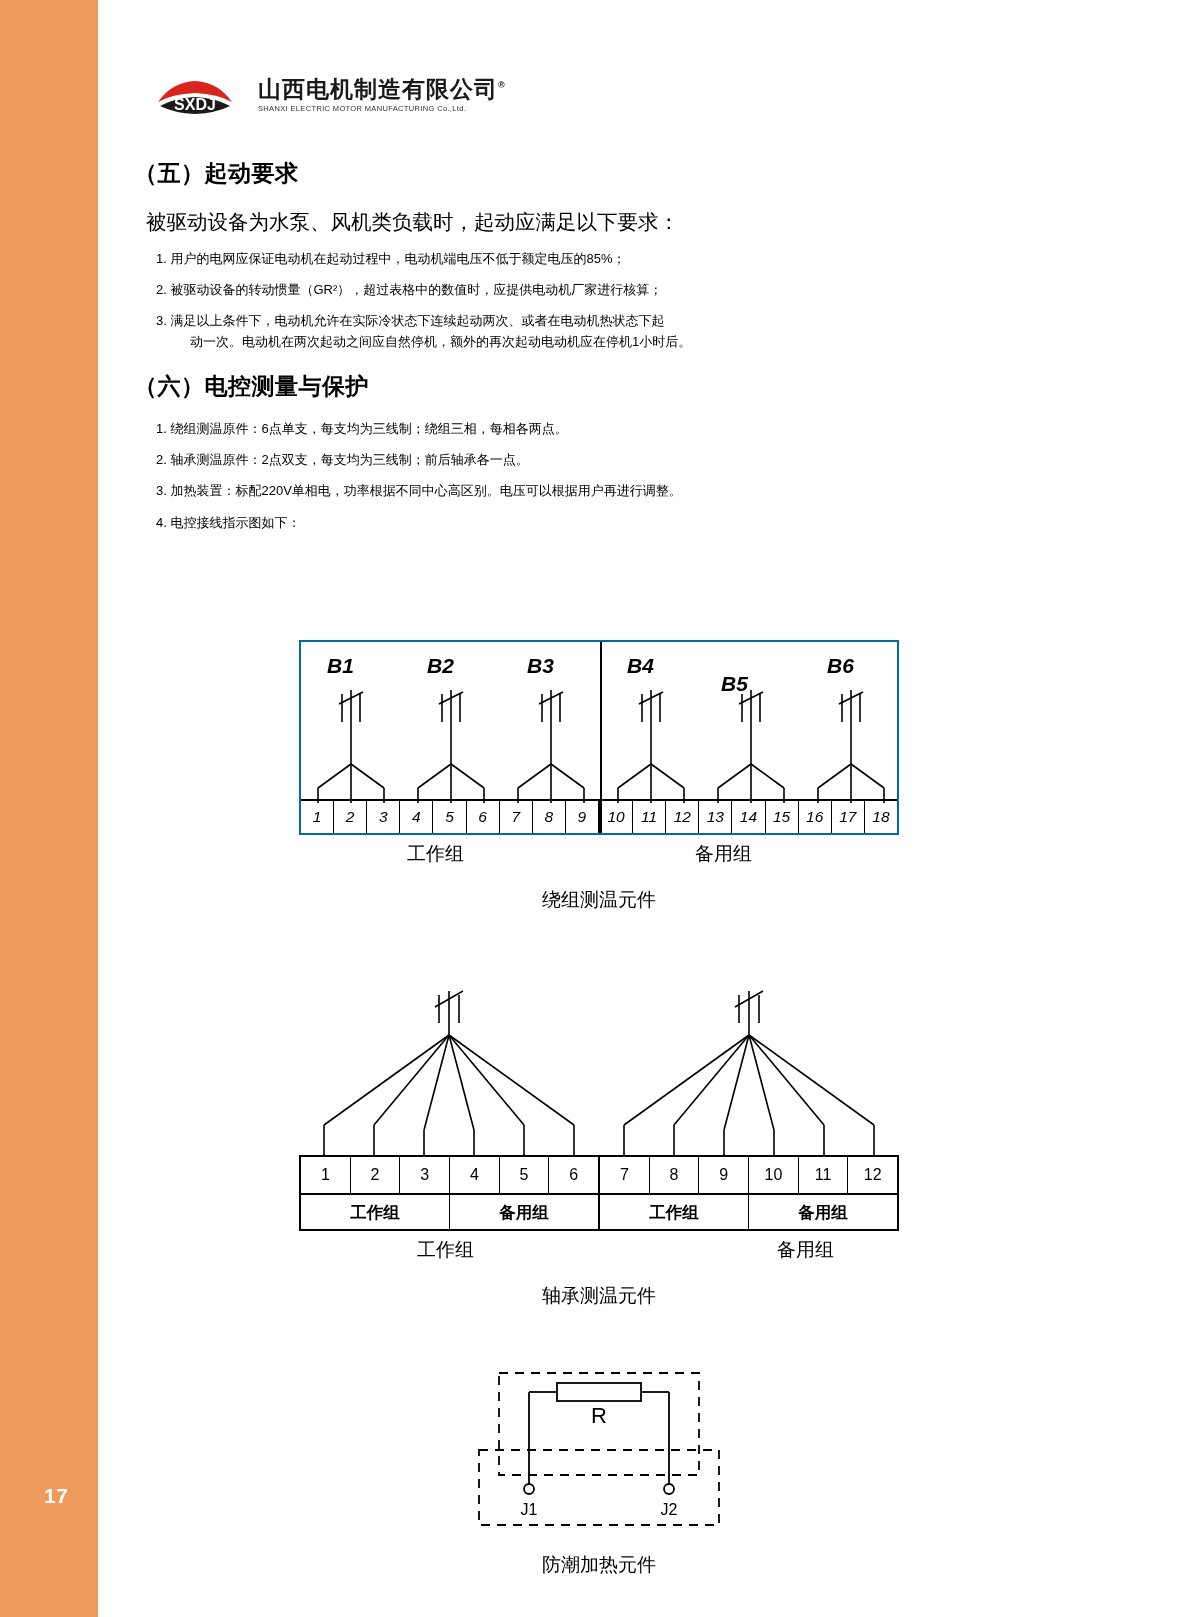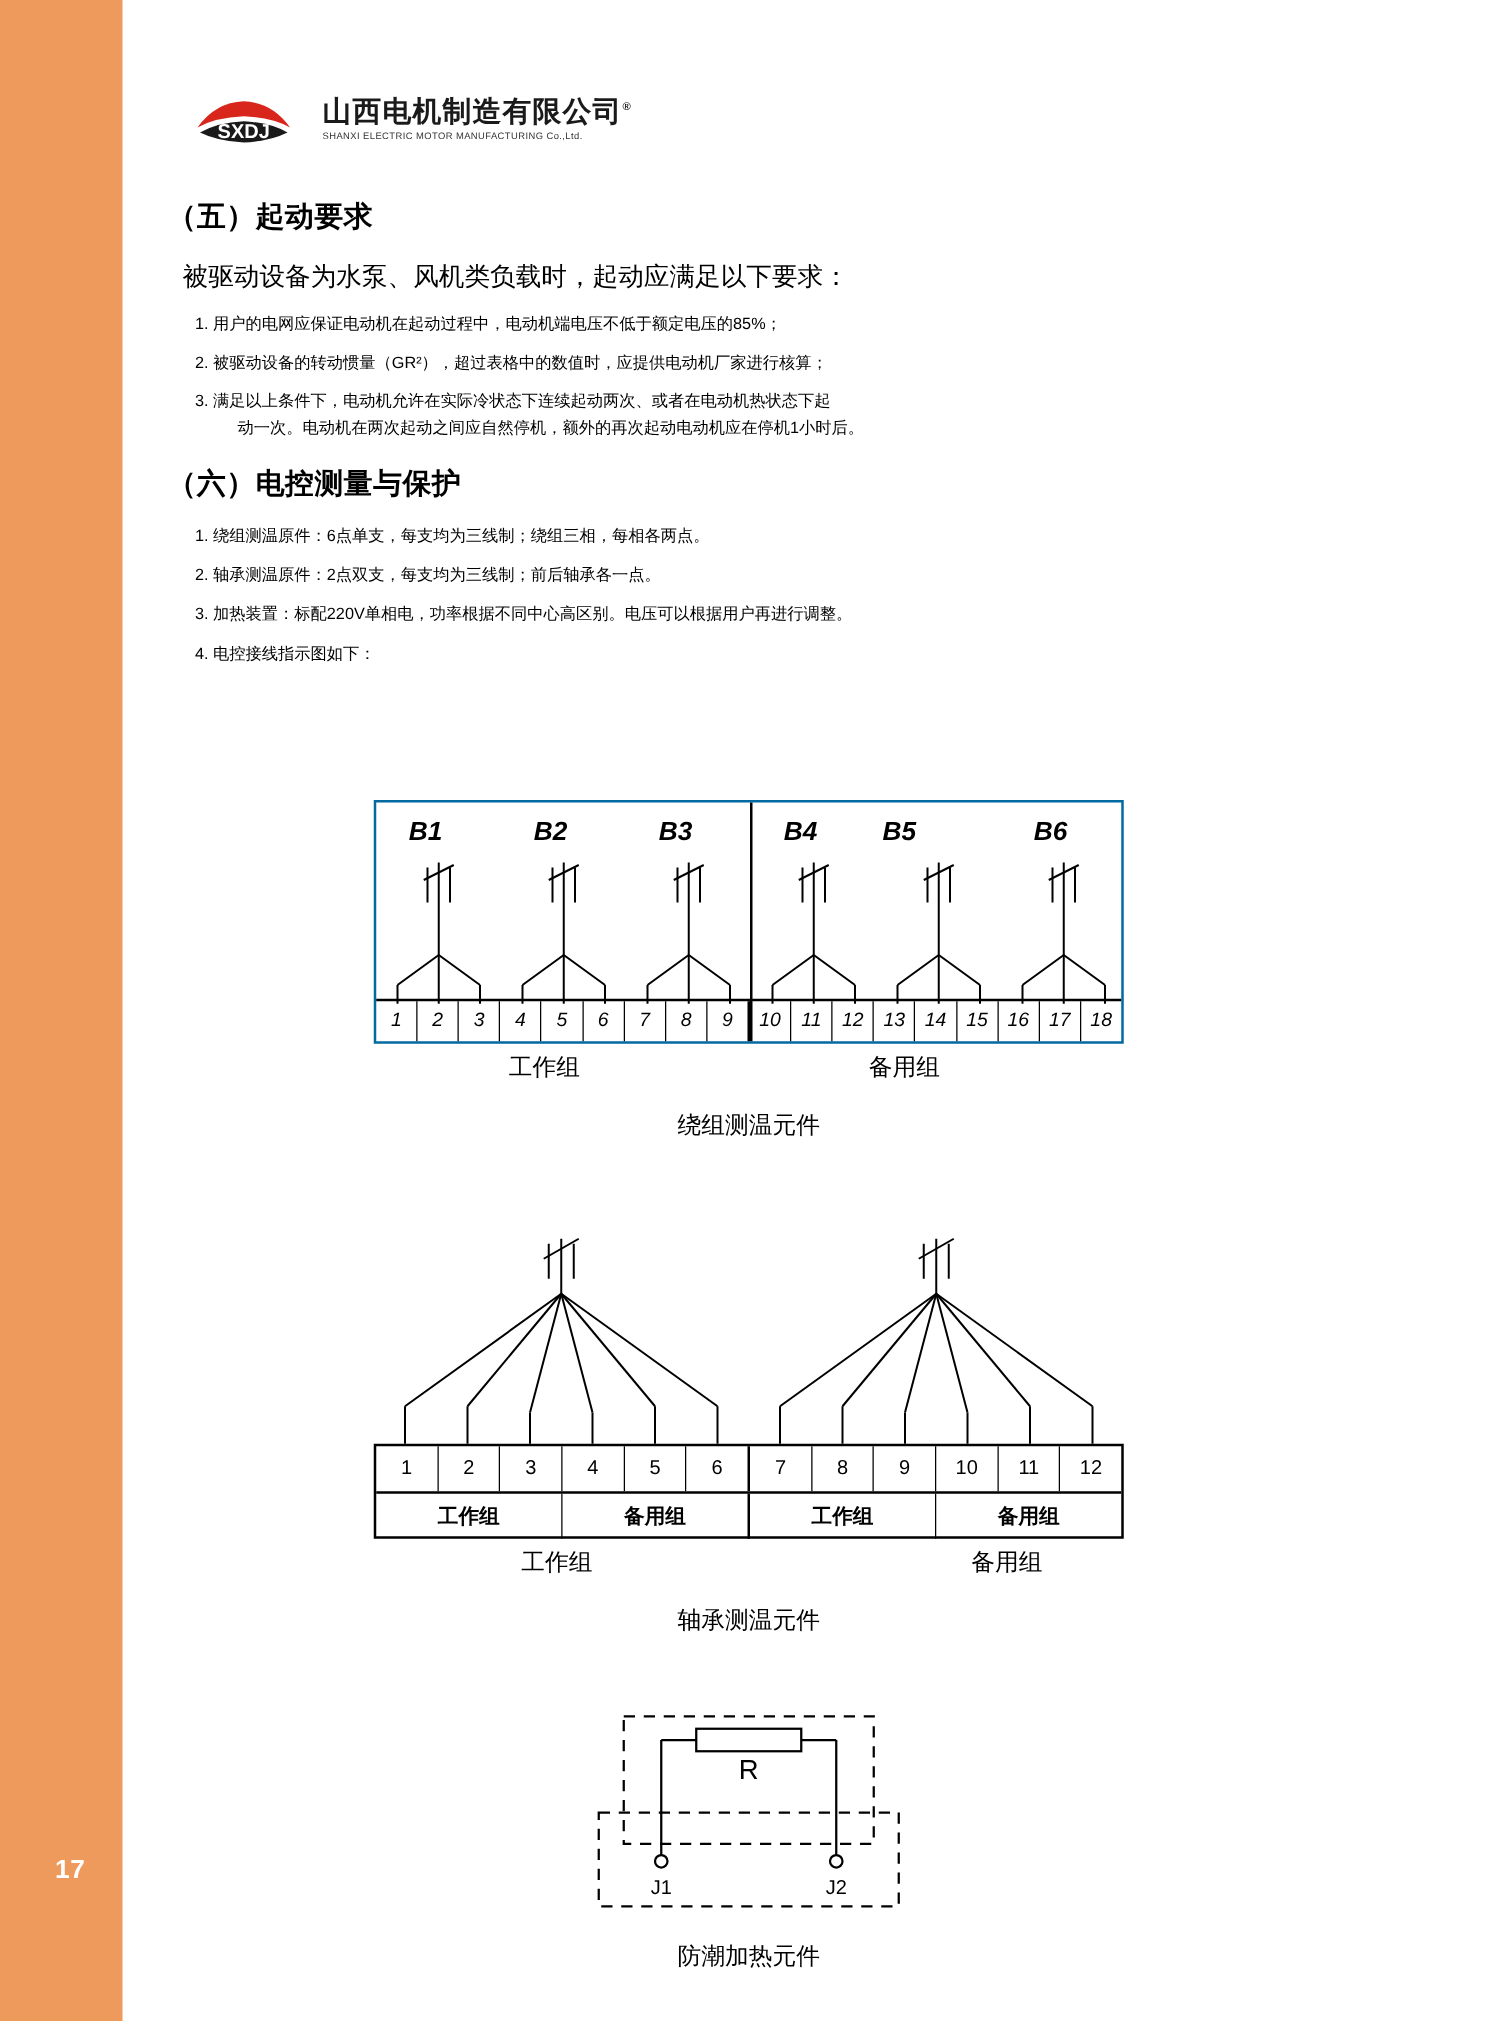--- a/index.html
+++ b/index.html
@@ -384,21 +384,21 @@
           <line x1="550" y1="122" x2="550" y2="161"></line>
           <line x1="550" y1="122" x2="583" y2="146"></line>
             <line x1="583" y1="146" x2="583" y2="161"></line>
         </g>
       </svg>
 
       <div class="blabel" style="left:26px;">B1</div>
       <div class="blabel" style="left:126px;">B2</div>
       <div class="blabel" style="left:226px;">B3</div>
       <div class="blabel" style="left:326px;">B4</div>
-      <div class="blabel" style="left:405px;">B5</div>
+      <div class="blabel" style="left:420px;margin-top:18px;">B5</div>
       <div class="blabel" style="left:526px;">B6</div>
 
       <div class="term-row">
         <div class="term">1</div>
         <div class="term">2</div>
         <div class="term">3</div>
         <div class="term">4</div>
         <div class="term">5</div>
         <div class="term">6</div>
         <div class="term">7</div>

